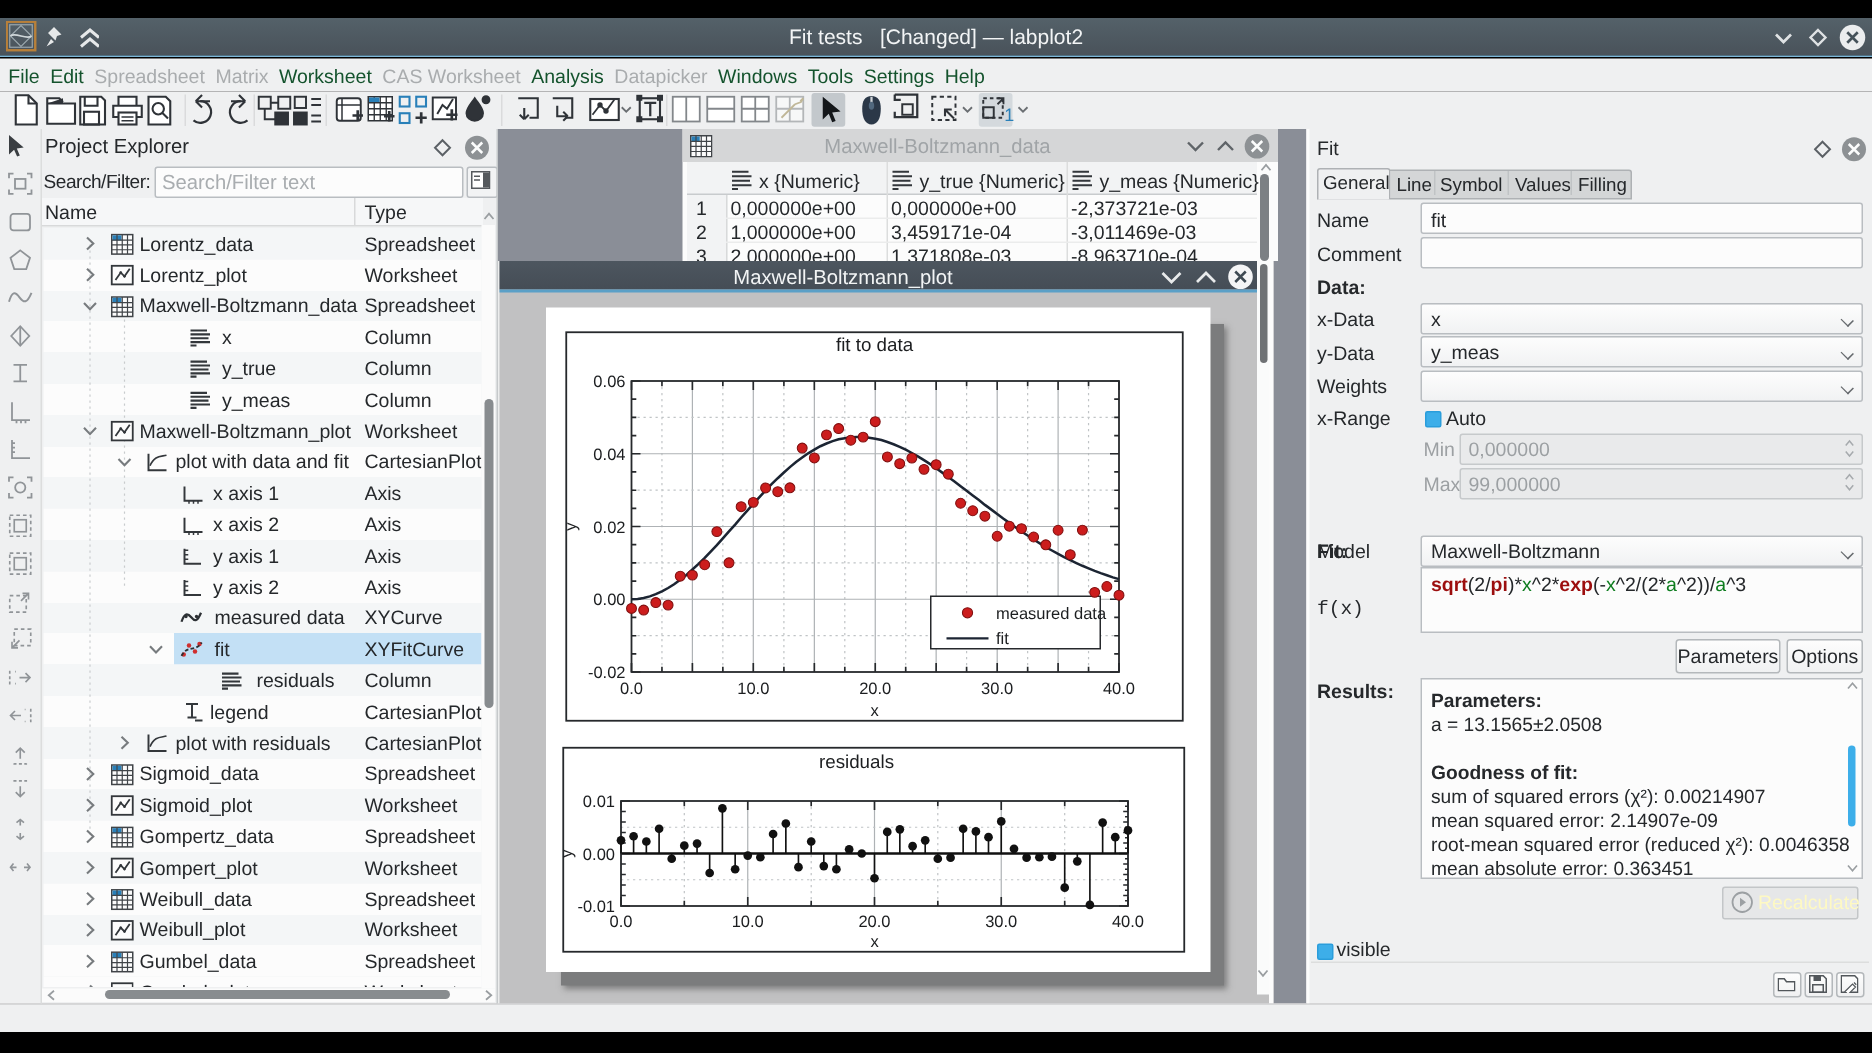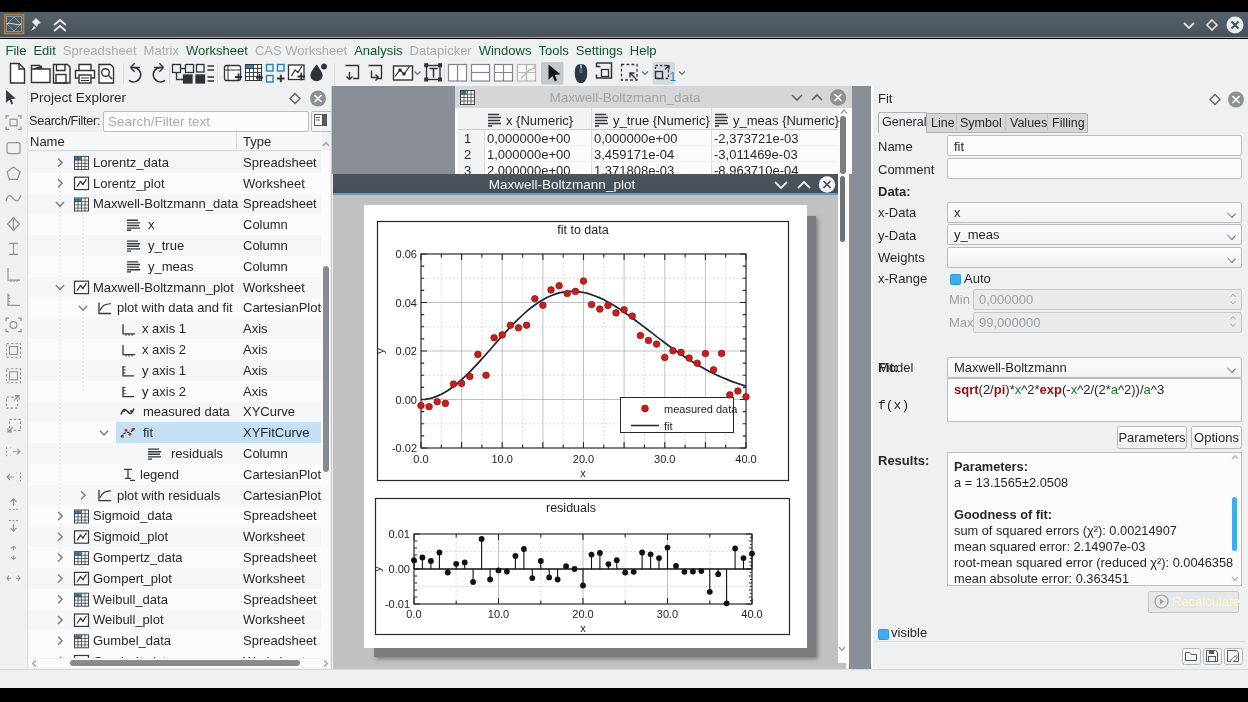--- a/index.html
+++ b/index.html
@@ -30,20 +30,21 @@
 <body>
 <div class="abs" id="titlebar">
 <svg class="abs" style="left:4px;top:2px" width="62" height="21" viewBox="0 0 62 21">
 <rect x="0.5" y="0.5" width="19" height="19" fill="none" stroke="#b8803a" stroke-width="1.6"></rect>
 <rect x="2.5" y="2.5" width="15" height="15" fill="none" stroke="#9aa7ad" stroke-width="0.8"></rect>
 <path d="M3 10 L10 3 L17 10 L10 17 Z" fill="none" stroke="#9aa7ad" stroke-width="0.8"></path>
 <path d="M3 10 C6 7,14 13,17 10" stroke="#cfd6d9" stroke-width="1.2" fill="none"></path>
 <path d="M32 4 l5 5 -3 1 -1 3 -5 -5 z M30 12 l-3 5 5 -3 z" fill="#e6e8e9"></path>
 <path d="M50 11 l6 -5 6 5 M50 17 l6 -5 6 5" stroke="#e6e8e9" stroke-width="2" fill="none"></path>
 </svg>
+<div class="abs" style="left:0;width:1248px;top:4px;text-align:center;font-size:14px;color:#f2f4f5;">Fit tests&nbsp;&nbsp;&nbsp;[Changed] — labplot2</div>
 <svg class="abs" style="left:1182px;top:4px" width="62" height="18" viewBox="0 0 62 18">
 <path d="M2 7 l5 5 5 -5" stroke="#dfe2e4" stroke-width="1.8" fill="none"></path>
 <path d="M30 4 l5 5 -5 5 -5 -5 z" fill="none" stroke="#dfe2e4" stroke-width="1.6"></path>
 <circle cx="53" cy="9" r="8.5" fill="#ebedee"></circle>
 <path d="M49.5 5.5 l7 7 M56.5 5.5 l-7 7" stroke="#45525a" stroke-width="1.8"></path>
 </svg>
 </div>
 <div class="abs" id="menubar" style="padding-left:2px;white-space:nowrap;"><span class="menuitem">File</span><span class="menuitem">Edit</span><span class="menuitem dis">Spreadsheet</span><span class="menuitem dis">Matrix</span><span class="menuitem">Worksheet</span><span class="menuitem dis">CAS Worksheet</span><span class="menuitem">Analysis</span><span class="menuitem dis">Datapicker</span><span class="menuitem">Windows</span><span class="menuitem">Tools</span><span class="menuitem">Settings</span><span class="menuitem">Help</span></div>
 <div class="abs" id="toolbar">
 <svg class="abs" style="left:0;top:0" width="700" height="25" viewBox="0 0 700 25">
@@ -719,21 +720,21 @@
 <div class="abs" style="left:947px;top:378px;width:293px;height:42px;background:#fcfcfc;border:1px solid #b9bdc1;"></div>
 <div class="abs trn" style="left:954px;top:382px;"><span class="kw">sqrt</span>(2/<span class="kw">pi</span>)*<span class="vr">x</span>^2*<span class="kw">exp</span>(-<span class="vr">x</span>^2/(2*<span class="vr">a</span>^2))/<span class="vr">a</span>^3</div>
 <div class="abs btn" style="left:1117px;top:426px;width:68px;height:21px;"><span style="position:relative;top:3px;margin-top:20px;">Parameters</span></div>
 <div class="abs btn" style="left:1191px;top:426px;width:49px;height:21px;"><span style="position:relative;top:3px;">Options</span></div>
 <div class="abs trn b" style="left:878px;top:453px;">Results:</div>
 <div class="abs" style="left:947px;top:452px;width:293px;height:132px;background:#fcfcfc;border:1px solid #b9bdc1;"></div>
 <div class="abs trn b" style="left:954px;top:458.5px;font-size:12.8px;">Parameters:</div>
 <div class="abs trn" style="left:954px;top:474.5px;font-size:12.8px;">a = 13.1565±2.0508</div>
 <div class="abs trn b" style="left:954px;top:506.5px;font-size:12.8px;">Goodness of fit:</div>
 <div class="abs trn" style="left:954px;top:522.5px;font-size:12.8px;">sum of squared errors (χ²): 0.00214907</div>
-<div class="abs trn" style="left:954px;top:538.5px;font-size:12.8px;">mean squared error: 2.14907e-03</div>
+<div class="abs trn" style="left:954px;top:538.5px;font-size:12.8px;">mean squared error: 2.14907e-09</div>
 <div class="abs trn" style="left:954px;top:554.5px;font-size:12.8px;">root-mean squared error (reduced χ²): 0.0046358</div>
 <div class="abs trn" style="left:954px;top:570.5px;font-size:12.8px;">mean absolute error: 0.363451</div>
 <div class="abs" style="left:1232px;top:497px;width:5px;height:54px;background:#3daee9;border-radius:2.5px;"></div>
 <svg class="abs" style="left:1230px;top:453px" width="10" height="130">
     <path d="M2 6 l3 -3.5 3 3.5 M2 124 l3 3.5 3 -3.5" stroke="#9a9ea1" stroke-width="1.1" fill="none"></path>
   </svg>
 <div class="abs" style="left:1148px;top:591px;width:89px;height:20px;background:#e6e7e8;border:1px solid #c3c6c8;border-radius:2px;"></div>
 <svg class="abs" style="left:1154px;top:594px" width="15" height="15">
     <circle cx="7.5" cy="7.5" r="6.5" fill="none" stroke="#9ca0a3" stroke-width="1.2"></circle>
     <path d="M6 4.5 l4 3 -4 3 z" fill="#9ca0a3"></path>

